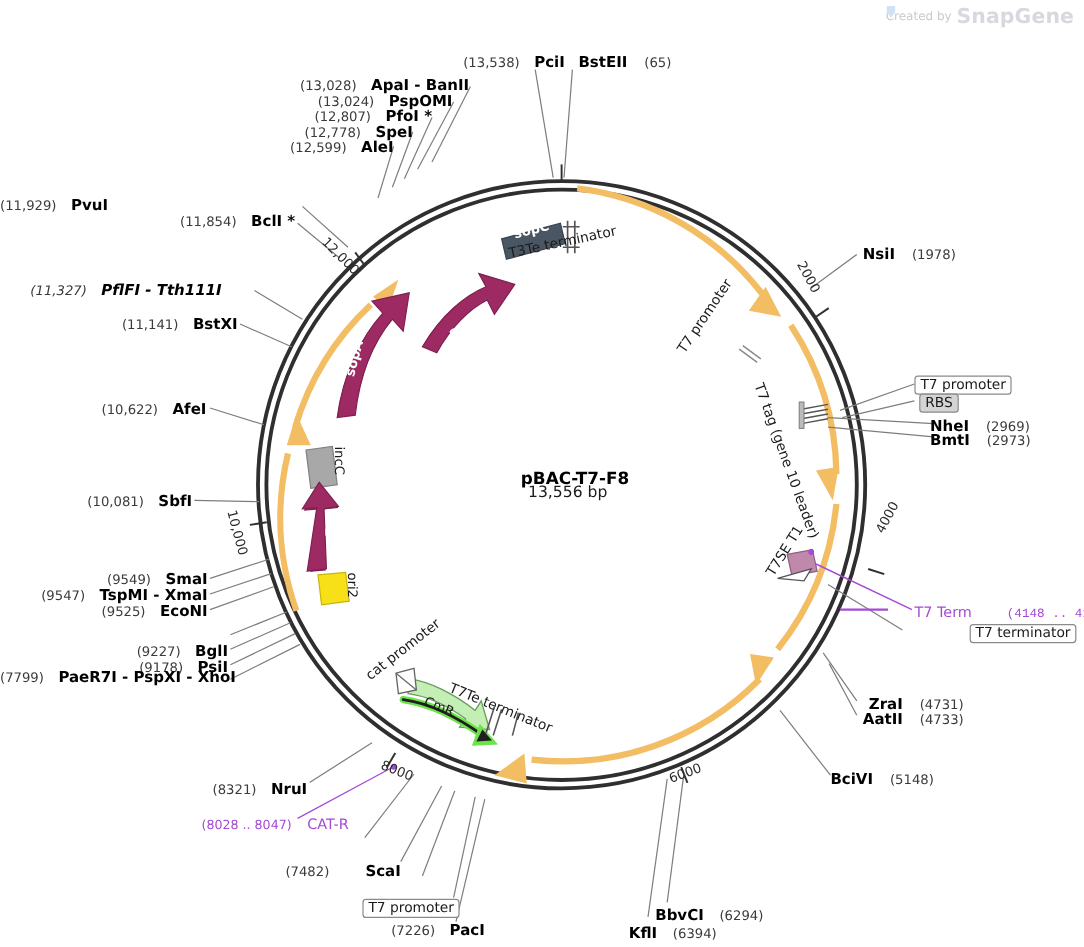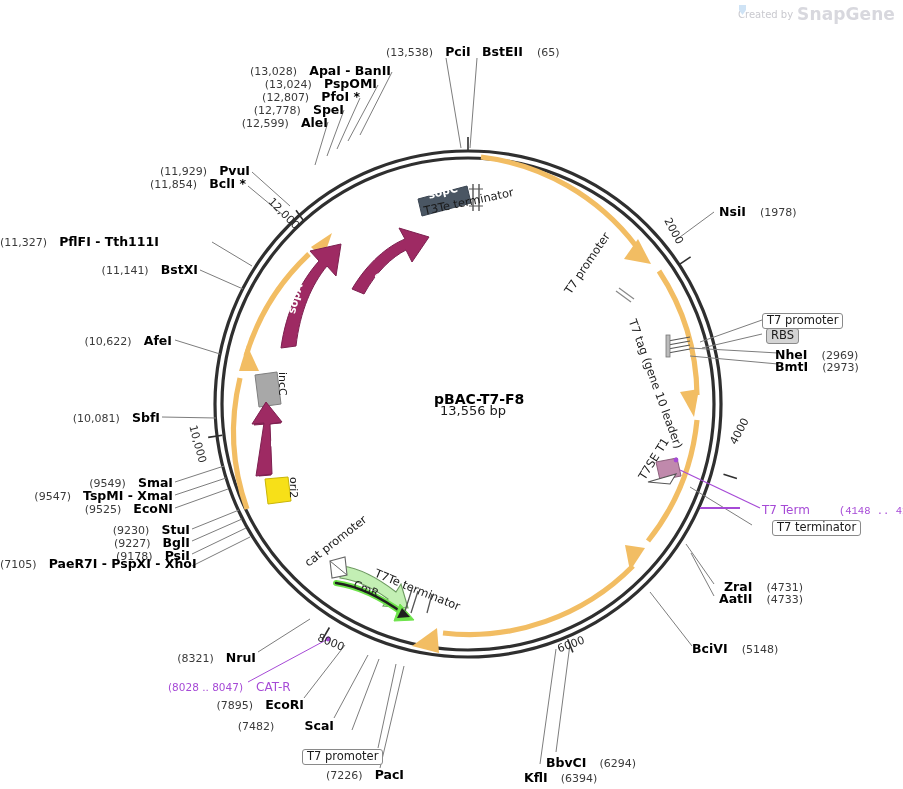--- a/index.html
+++ b/index.html
@@ -255,21 +255,21 @@
   <div class="rot" style="left:637px;top:476px;transform:rotate(-58deg);">T7SE T1</div>
   <div class="rot" style="left:303px;top:560px;transform:rotate(-38deg);">cat promoter</div>
   <div class="rot" style="left:377px;top:568px;transform:rotate(22deg);">T7Te terminator</div>
 
   <div class="lbl" style="left:762px;top:311px;">
     <span class="boxlbl">T7 promoter</span>
   </div>
   <div class="lbl" style="left:766px;top:326px;">
     <span class="boxlbl gray">RBS</span>
   </div>
-  <div class="lbl" style="left:732px;top:518px;padding-left:40px;">
+  <div class="lbl" style="left:768px;top:518px;padding-left:40px;">
     <span class="boxlbl">T7 terminator</span>
   </div>
   <div class="lbl" style="left:302px;top:747px;">
     <span class="boxlbl">T7 promoter</span>
   </div>
 
   <div class="lbl" style="left:762px;top:501px;">
     <span class="purple" style="font-size:12px;">T7 Term</span>
     <span class="purplepos" style="margin-left:24px;font-family:Liberation Mono, monospace;">(4148 .. 4166)</span>
   </div>
@@ -301,29 +301,29 @@
   </div>
   <div class="lbl" style="left:0;top:101px;width:344px;text-align:right;">
     <span class="pos">(12,778)</span>
     <span class="enz" style="margin-left:7px;">SpeI</span>
   </div>
   <div class="lbl" style="left:0;top:114px;width:328px;text-align:right;">
     <span class="pos">(12,599)</span>
     <span class="enz" style="margin-left:7px;">AleI</span>
   </div>
 
-  <div class="lbl" style="left:0;top:162px;width:250px;text-align:right;">
+  <div class="lbl" style="left:0;top:162px;width:250px;text-align:left;">
     <span class="pos">(11,929)</span>
     <span class="enz" style="margin-left:7px;">PvuI</span>
   </div>
   <div class="lbl" style="left:0;top:175px;width:246px;text-align:right;">
     <span class="pos">(11,854)</span>
     <span class="enz" style="margin-left:7px;">BclI *</span>
   </div>
-  <div class="lbl" style="left:0;top:233px;width:210px;text-align:left;">
+  <div class="lbl" style="left:0;top:233px;width:210px;text-align:center;font-style:italic;">
     <span class="pos">(11,327)</span>
     <span class="enz" style="margin-left:7px;">PflFI  - Tth111I</span>
   </div>
   <div class="lbl" style="left:0;top:261px;width:198px;text-align:right;">
     <span class="pos">(11,141)</span>
     <span class="enz" style="margin-left:7px;">BstXI</span>
   </div>
   <div class="lbl" style="left:0;top:332px;width:172px;text-align:right;">
     <span class="pos">(10,622)</span>
     <span class="enz" style="margin-left:7px;">AfeI</span>
@@ -338,45 +338,37 @@
     <span class="enz" style="margin-left:7px;">SmaI</span>
   </div>
   <div class="lbl" style="left:0;top:487px;width:173px;text-align:right;">
     <span class="pos">(9547)</span>
     <span class="enz" style="margin-left:7px;">TspMI  - XmaI</span>
   </div>
   <div class="lbl" style="left:0;top:500px;width:173px;text-align:right;">
     <span class="pos">(9525)</span>
     <span class="enz" style="margin-left:7px;">EcoNI</span>
   </div>
-  <div class="lbl" style="left:0;top:521px;width:190px;text-align:right;">
-    <span class="pos">(9230)</span>
-    <span class="enz" style="margin-left:7px;">StuI</span>
-  </div>
   <div class="lbl" style="left:0;top:534px;width:190px;text-align:right;">
     <span class="pos">(9227)</span>
     <span class="enz" style="margin-left:7px;">BglI</span>
   </div>
   <div class="lbl" style="left:0;top:547px;width:190px;text-align:right;">
     <span class="pos">(9178)</span>
     <span class="enz" style="margin-left:7px;">PsiI</span>
   </div>
   <div class="lbl" style="left:0;top:555px;width:190px;text-align:right;">
-    <span class="pos">(7105)</span>
+    <span class="pos">(7799)</span>
     <span class="enz" style="margin-left:7px;">PaeR7I  - PspXI  - XhoI</span>
   </div>
   <div class="lbl" style="left:0;top:649px;width:256px;text-align:right;">
     <span class="pos">(8321)</span>
     <span class="enz" style="margin-left:7px;">NruI</span>
   </div>
 
-  <div class="lbl" style="left:0;top:696px;width:304px;text-align:right;">
-    <span class="pos">(7895)</span>
-    <span class="enz" style="margin-left:7px;">EcoRI</span>
-  </div>
   <div class="lbl" style="left:0;top:717px;width:334px;text-align:right;">
     <span class="pos">(7482)</span>
     <span class="enz" style="margin-left:25px;">ScaI</span>
   </div>
   <div class="lbl" style="left:0;top:766px;width:404px;text-align:right;">
     <span class="pos">(7226)</span>
     <span class="enz" style="margin-left:7px;">PacI</span>
   </div>
   <div class="lbl" style="left:524px;top:769px;">
     <span class="enz">KflI</span>

